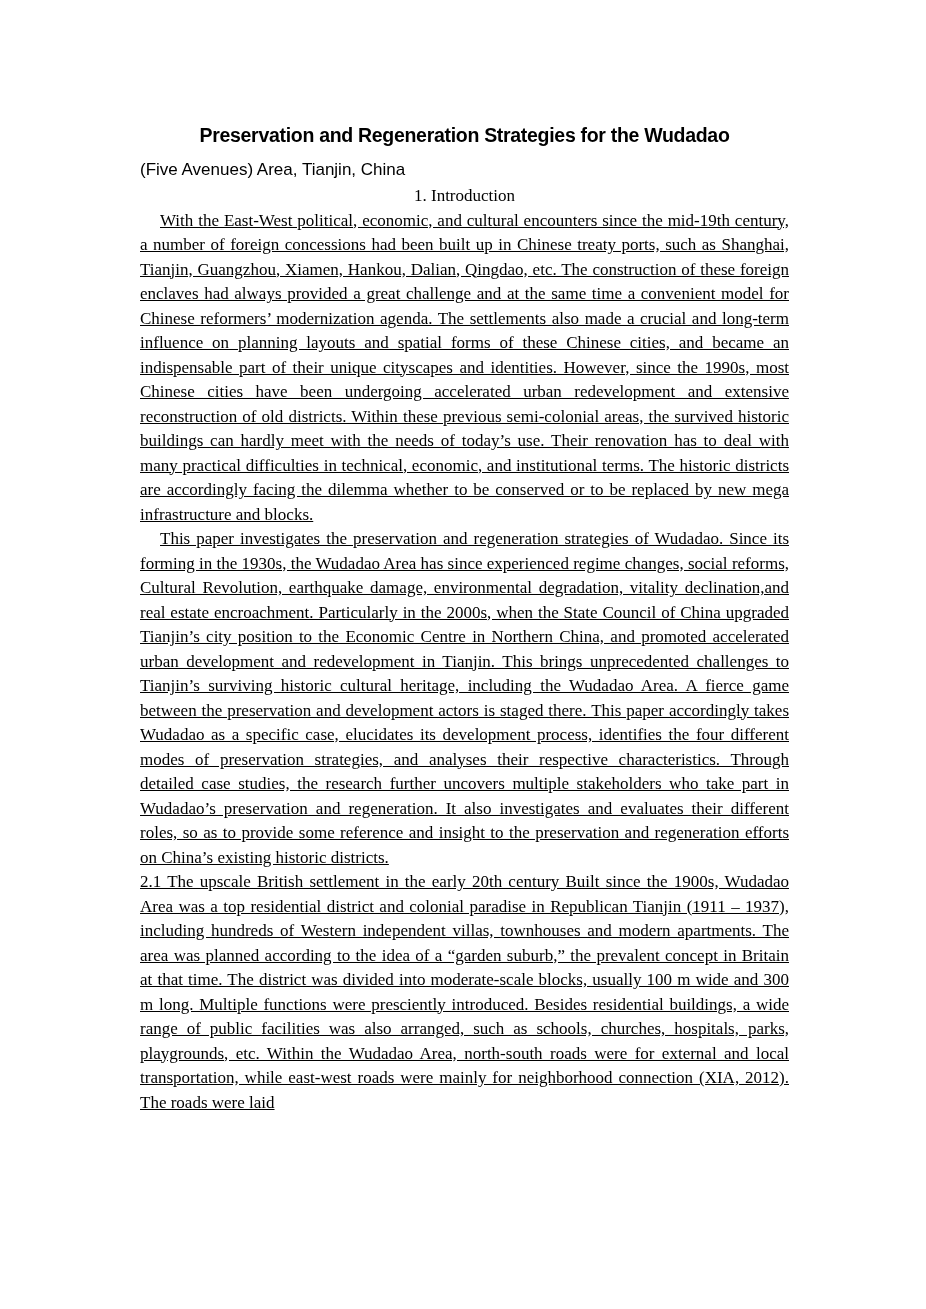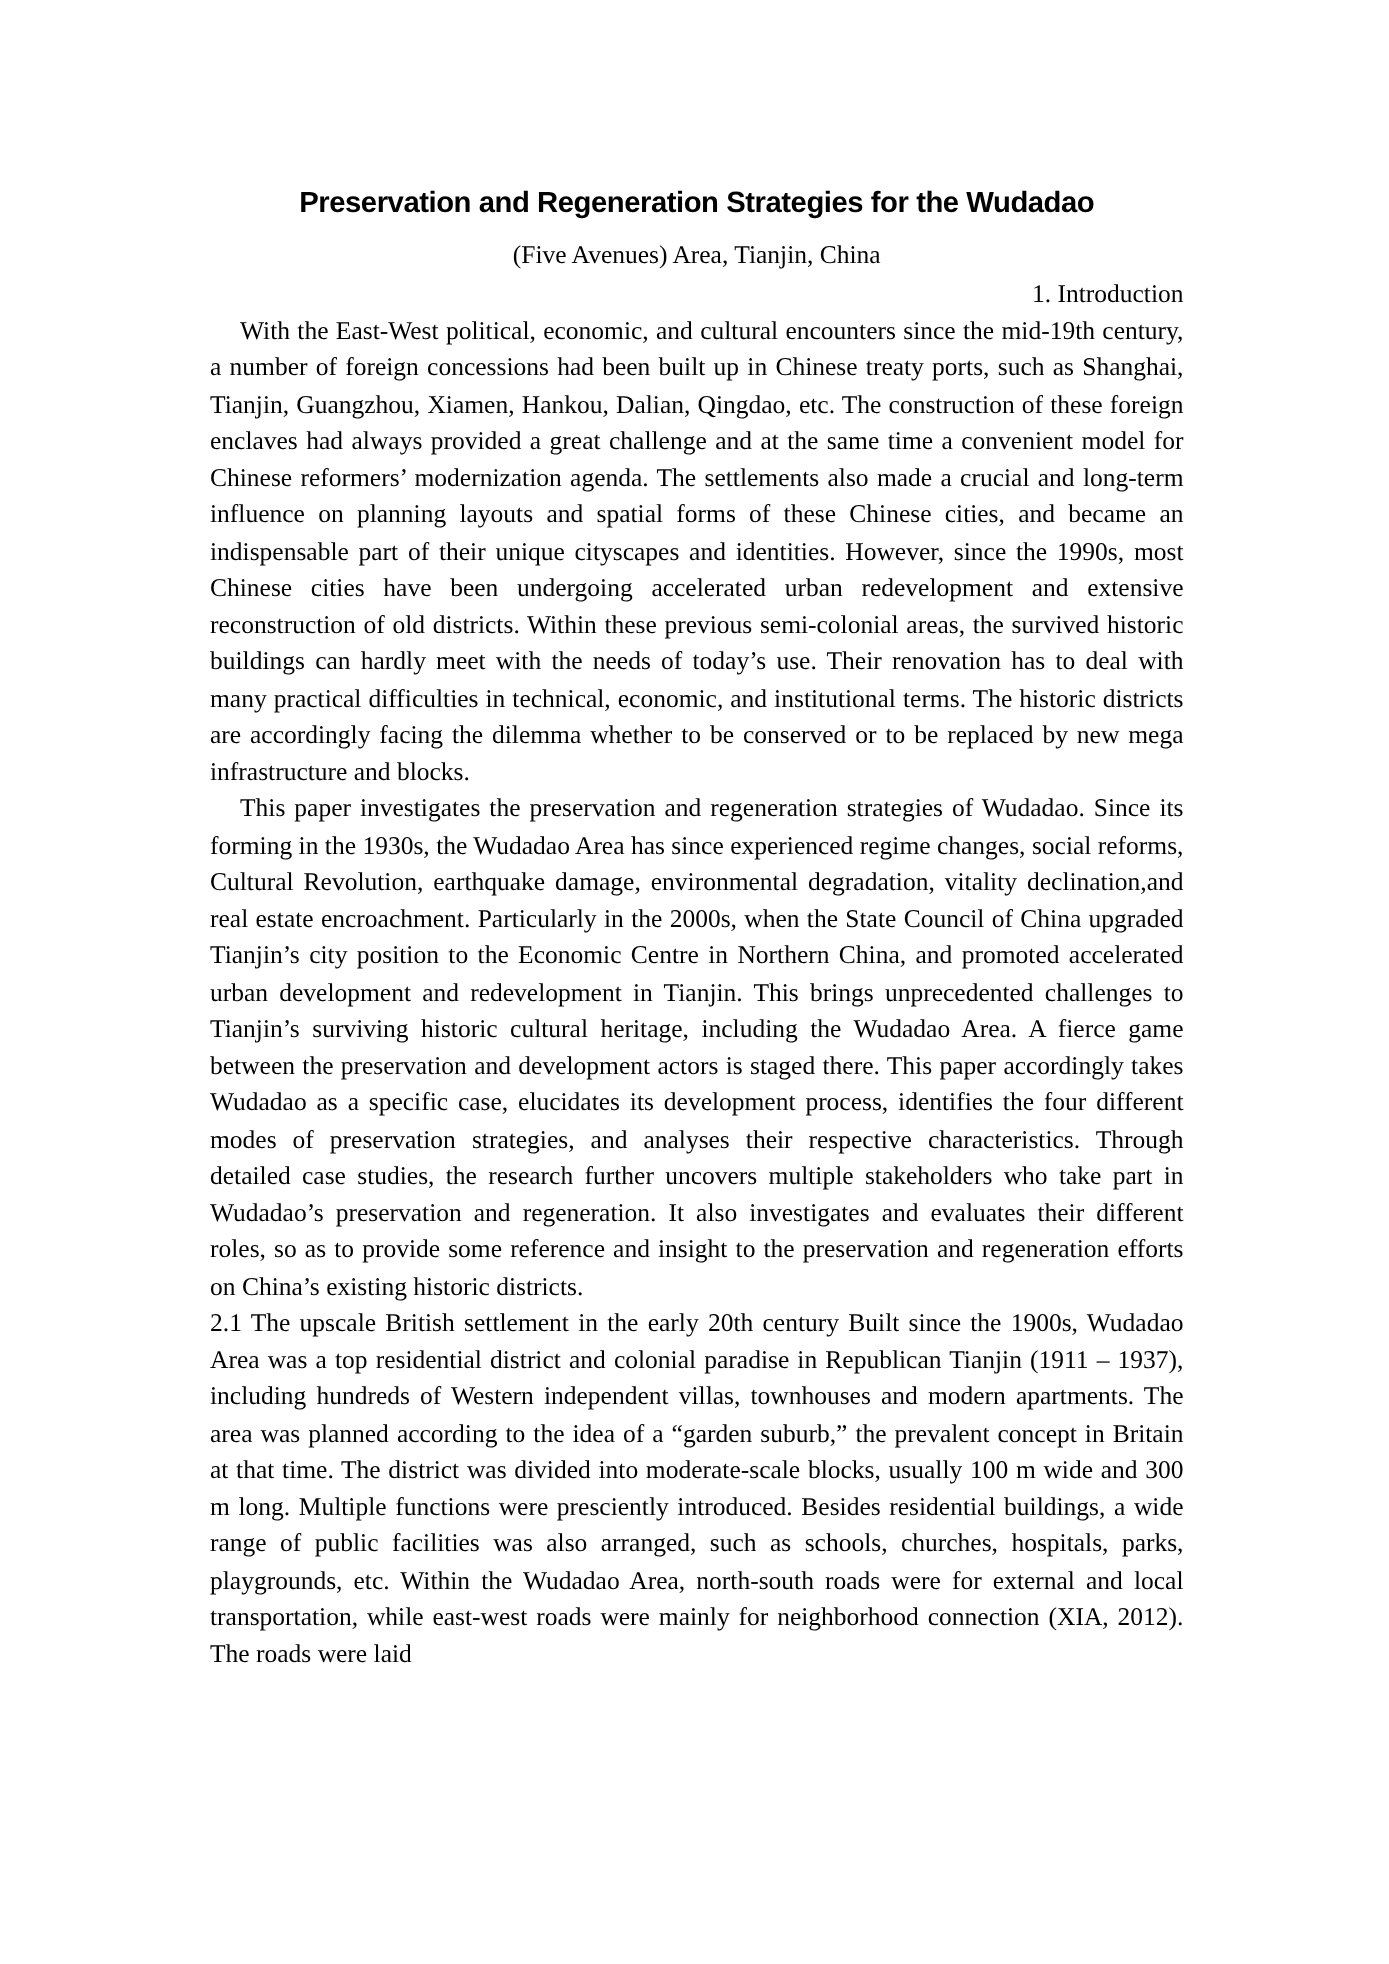--- a/index.html
+++ b/index.html
@@ -21,38 +21,39 @@
   .title {
     font-family: "Liberation Sans", sans-serif;
     font-weight: 700;
     font-size: 19.5px;
     line-height: 22px;
     text-align: center;
     letter-spacing: -0.3px;
     margin: 0 0 13px 0;
   }
   .subtitle {
-    font-family: Liberation Serif, serif;
+    font-family: Liberation Sans, sans-serif;
     font-weight: 400;
     font-size: 17px;
     line-height: 22px;
-    text-align: center;
+    text-align: left;
     margin: 0 0 3px 0;
   }
   .heading {
     font-size: 17px;
     line-height: 24.5px;
-    text-align: right;
+    text-align: center;
     margin: 0;
   }
   p.para {
     margin: 0;
     font-size: 17px;
     line-height: 24.5px;
     text-align: justify;
+    text-decoration: underline;
   }
   p.indent {
     text-indent: 20px;
   }
 </style>
 </head>
 <body>
 
 <div class="page">
   <h1 class="title">Preservation and Regeneration Strategies for the Wudadao</h1>

